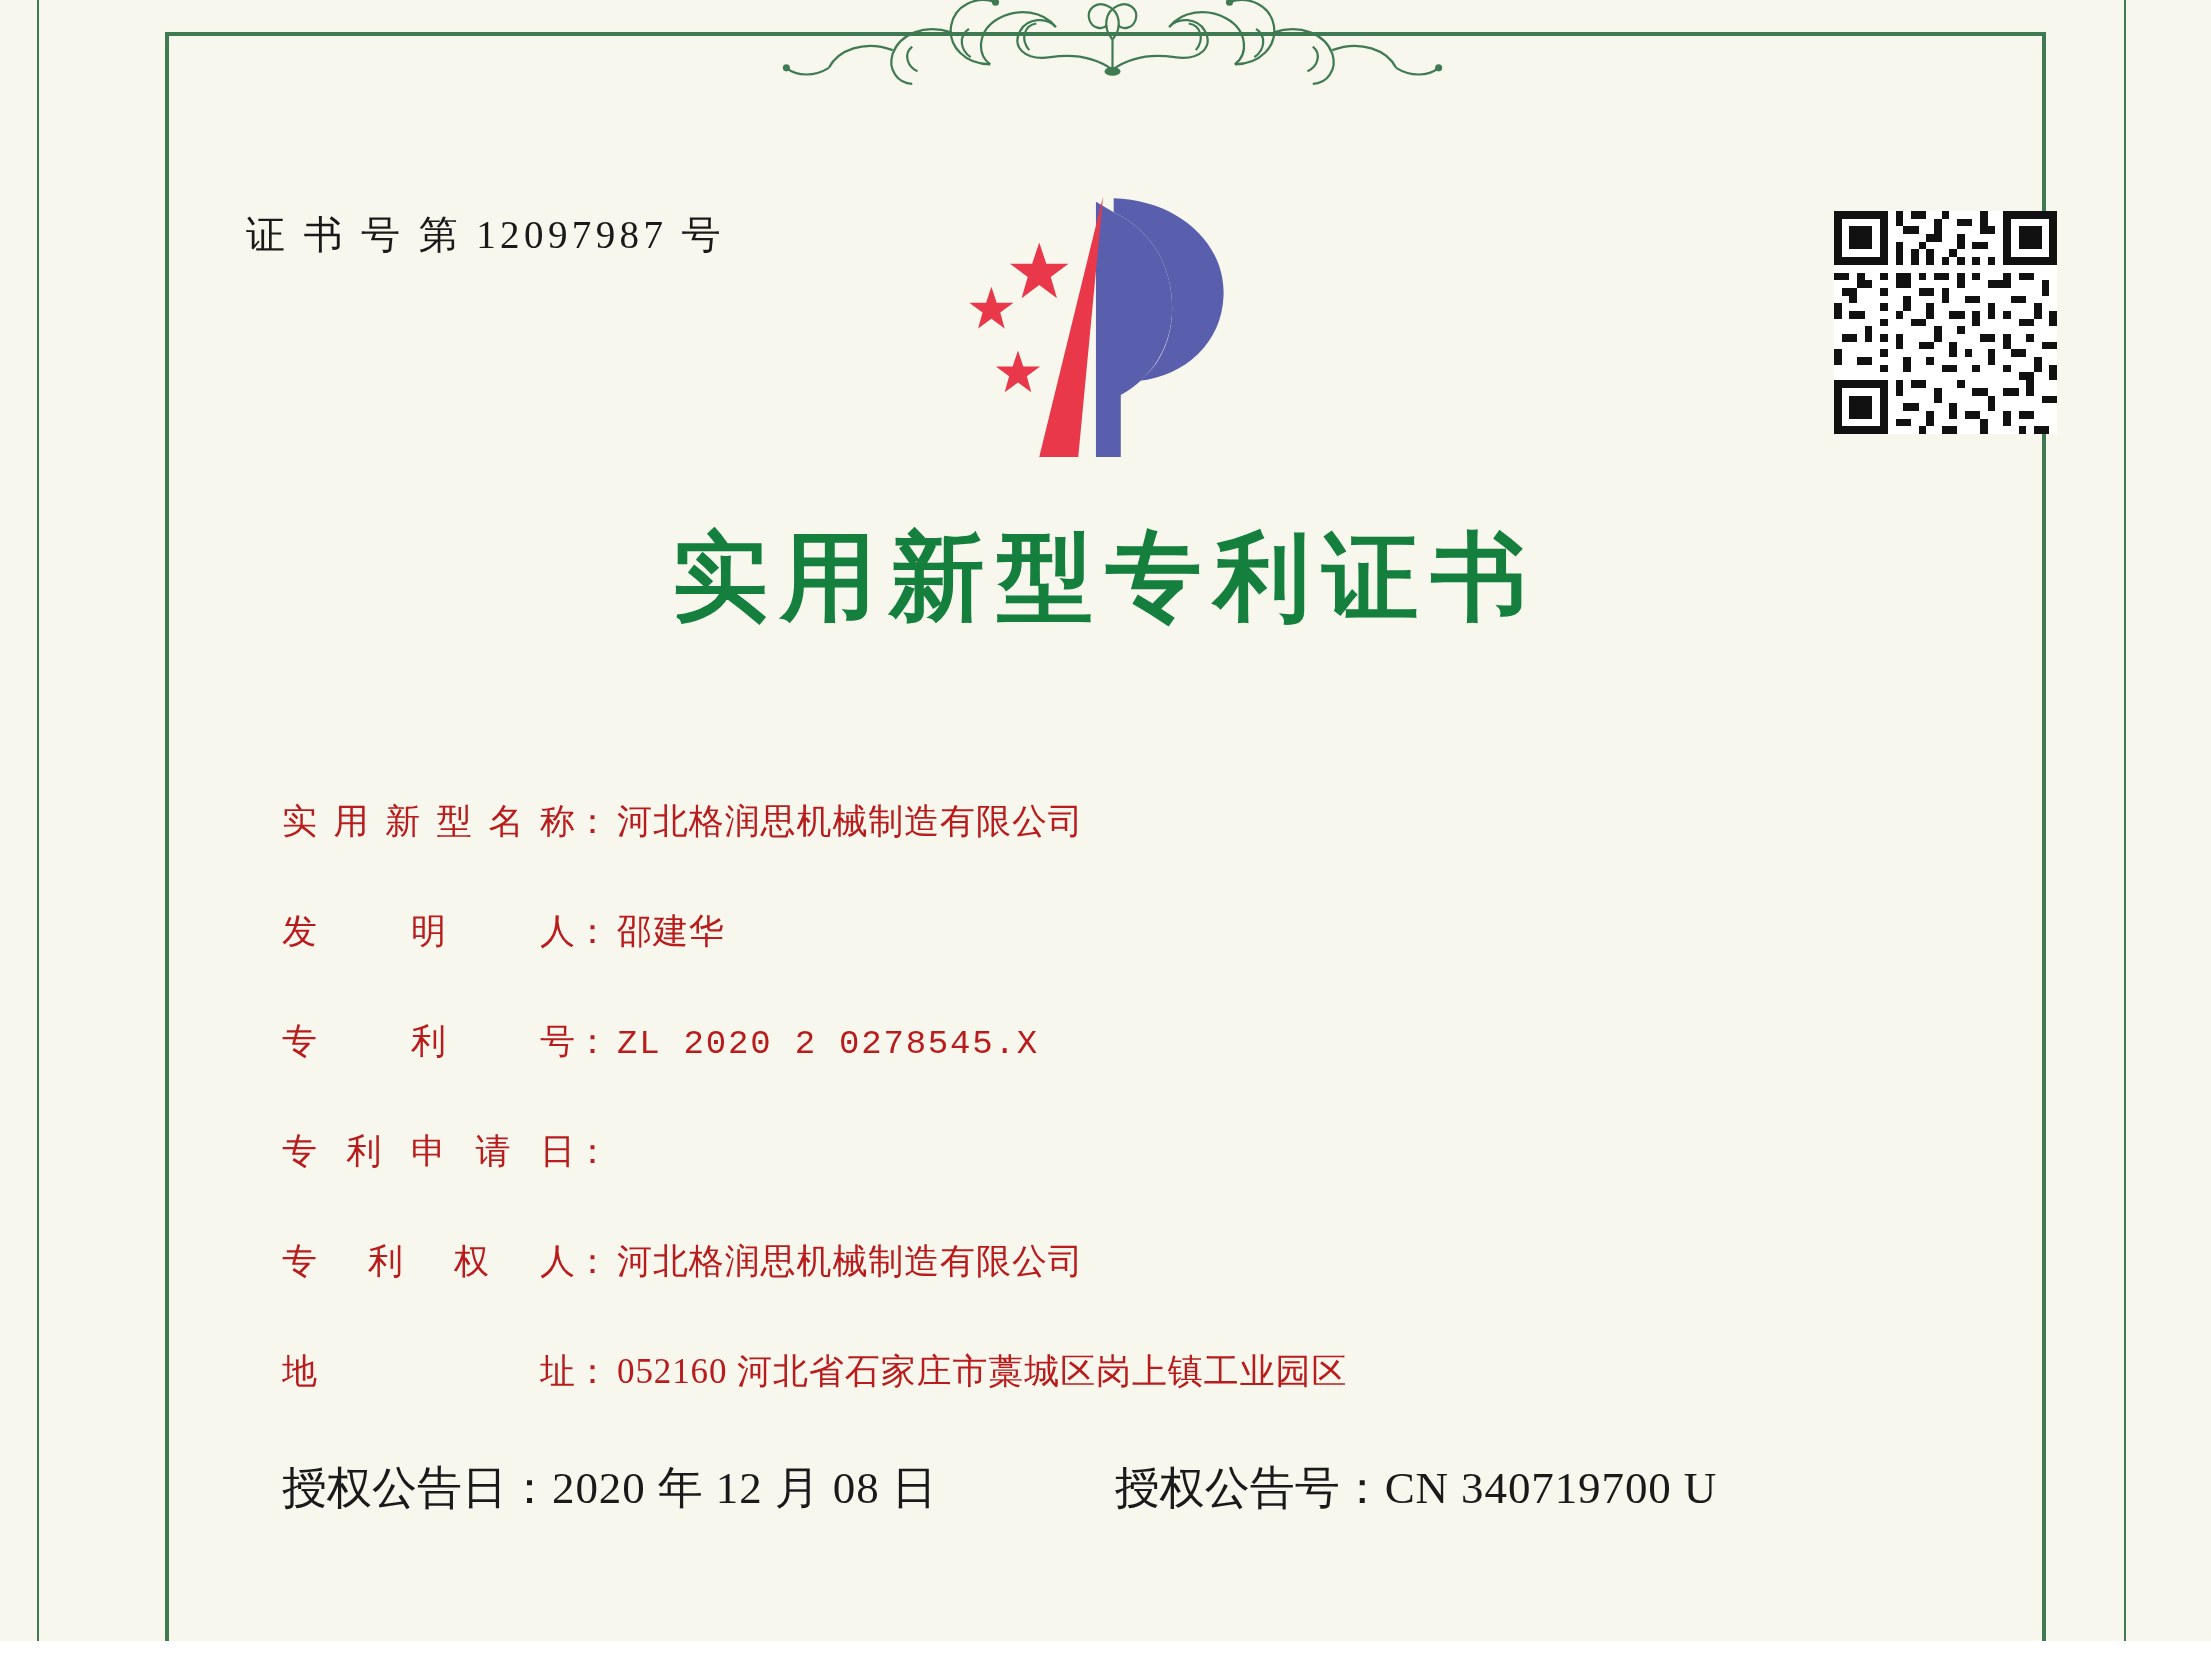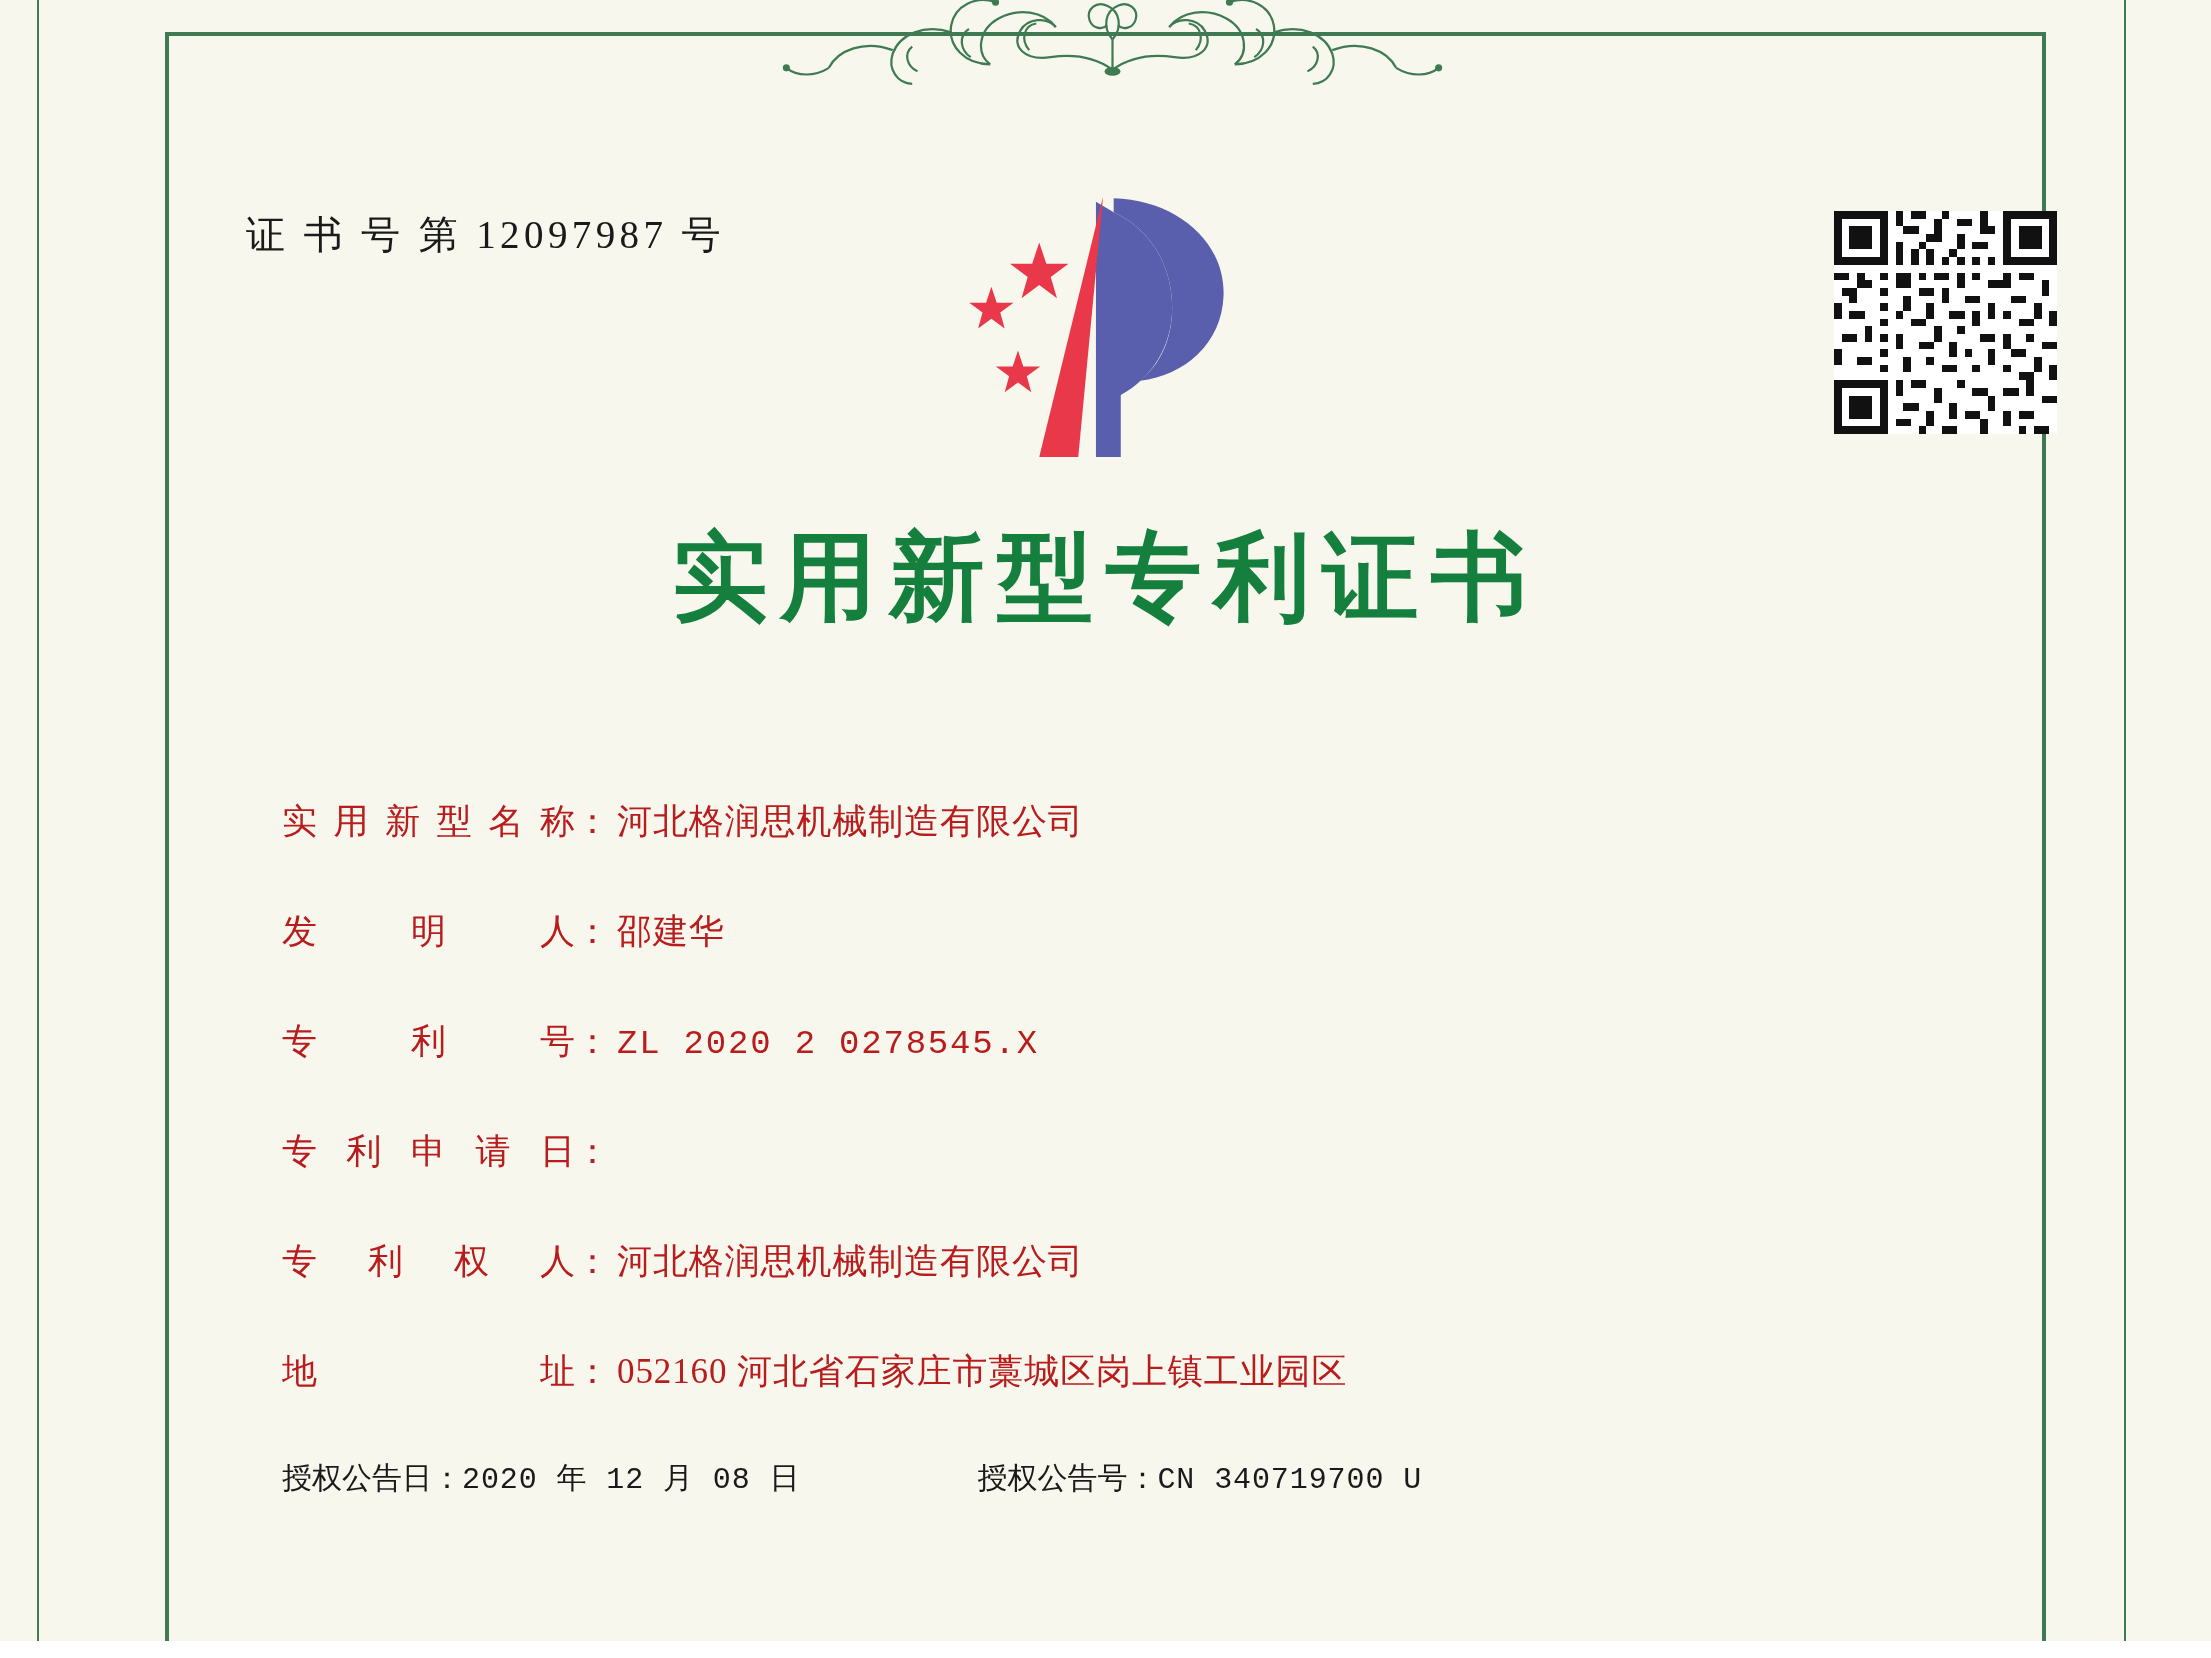--- a/index.html
+++ b/index.html
@@ -132,32 +132,31 @@
   }
   .field-value.mono {
     font-family: "Liberation Mono", monospace;
     font-size: 34px;
     letter-spacing: 1.8px;
   }
 
   .bottom-row {
     display: flex;
     align-items: baseline;
-    font-size: 30px;
+    font-size: 45px;
     color: #1a1a1a;
     white-space: nowrap;
   }
   .bottom-row .seg-label {
     flex: 0 0 auto;
     letter-spacing: 0px;
   }
   .bottom-row .seg-value {
     flex: 0 0 auto;
     letter-spacing: 0.9px;
-    font-family: Liberation Mono, monospace;
   }
   .bottom-gap { width: 177px; flex: 0 0 177px; }
 </style>
 </head>
 <body>
 
 <div class="certificate">
 
   <div class="frame-outer"></div>
   <div class="frame-inner"></div>

